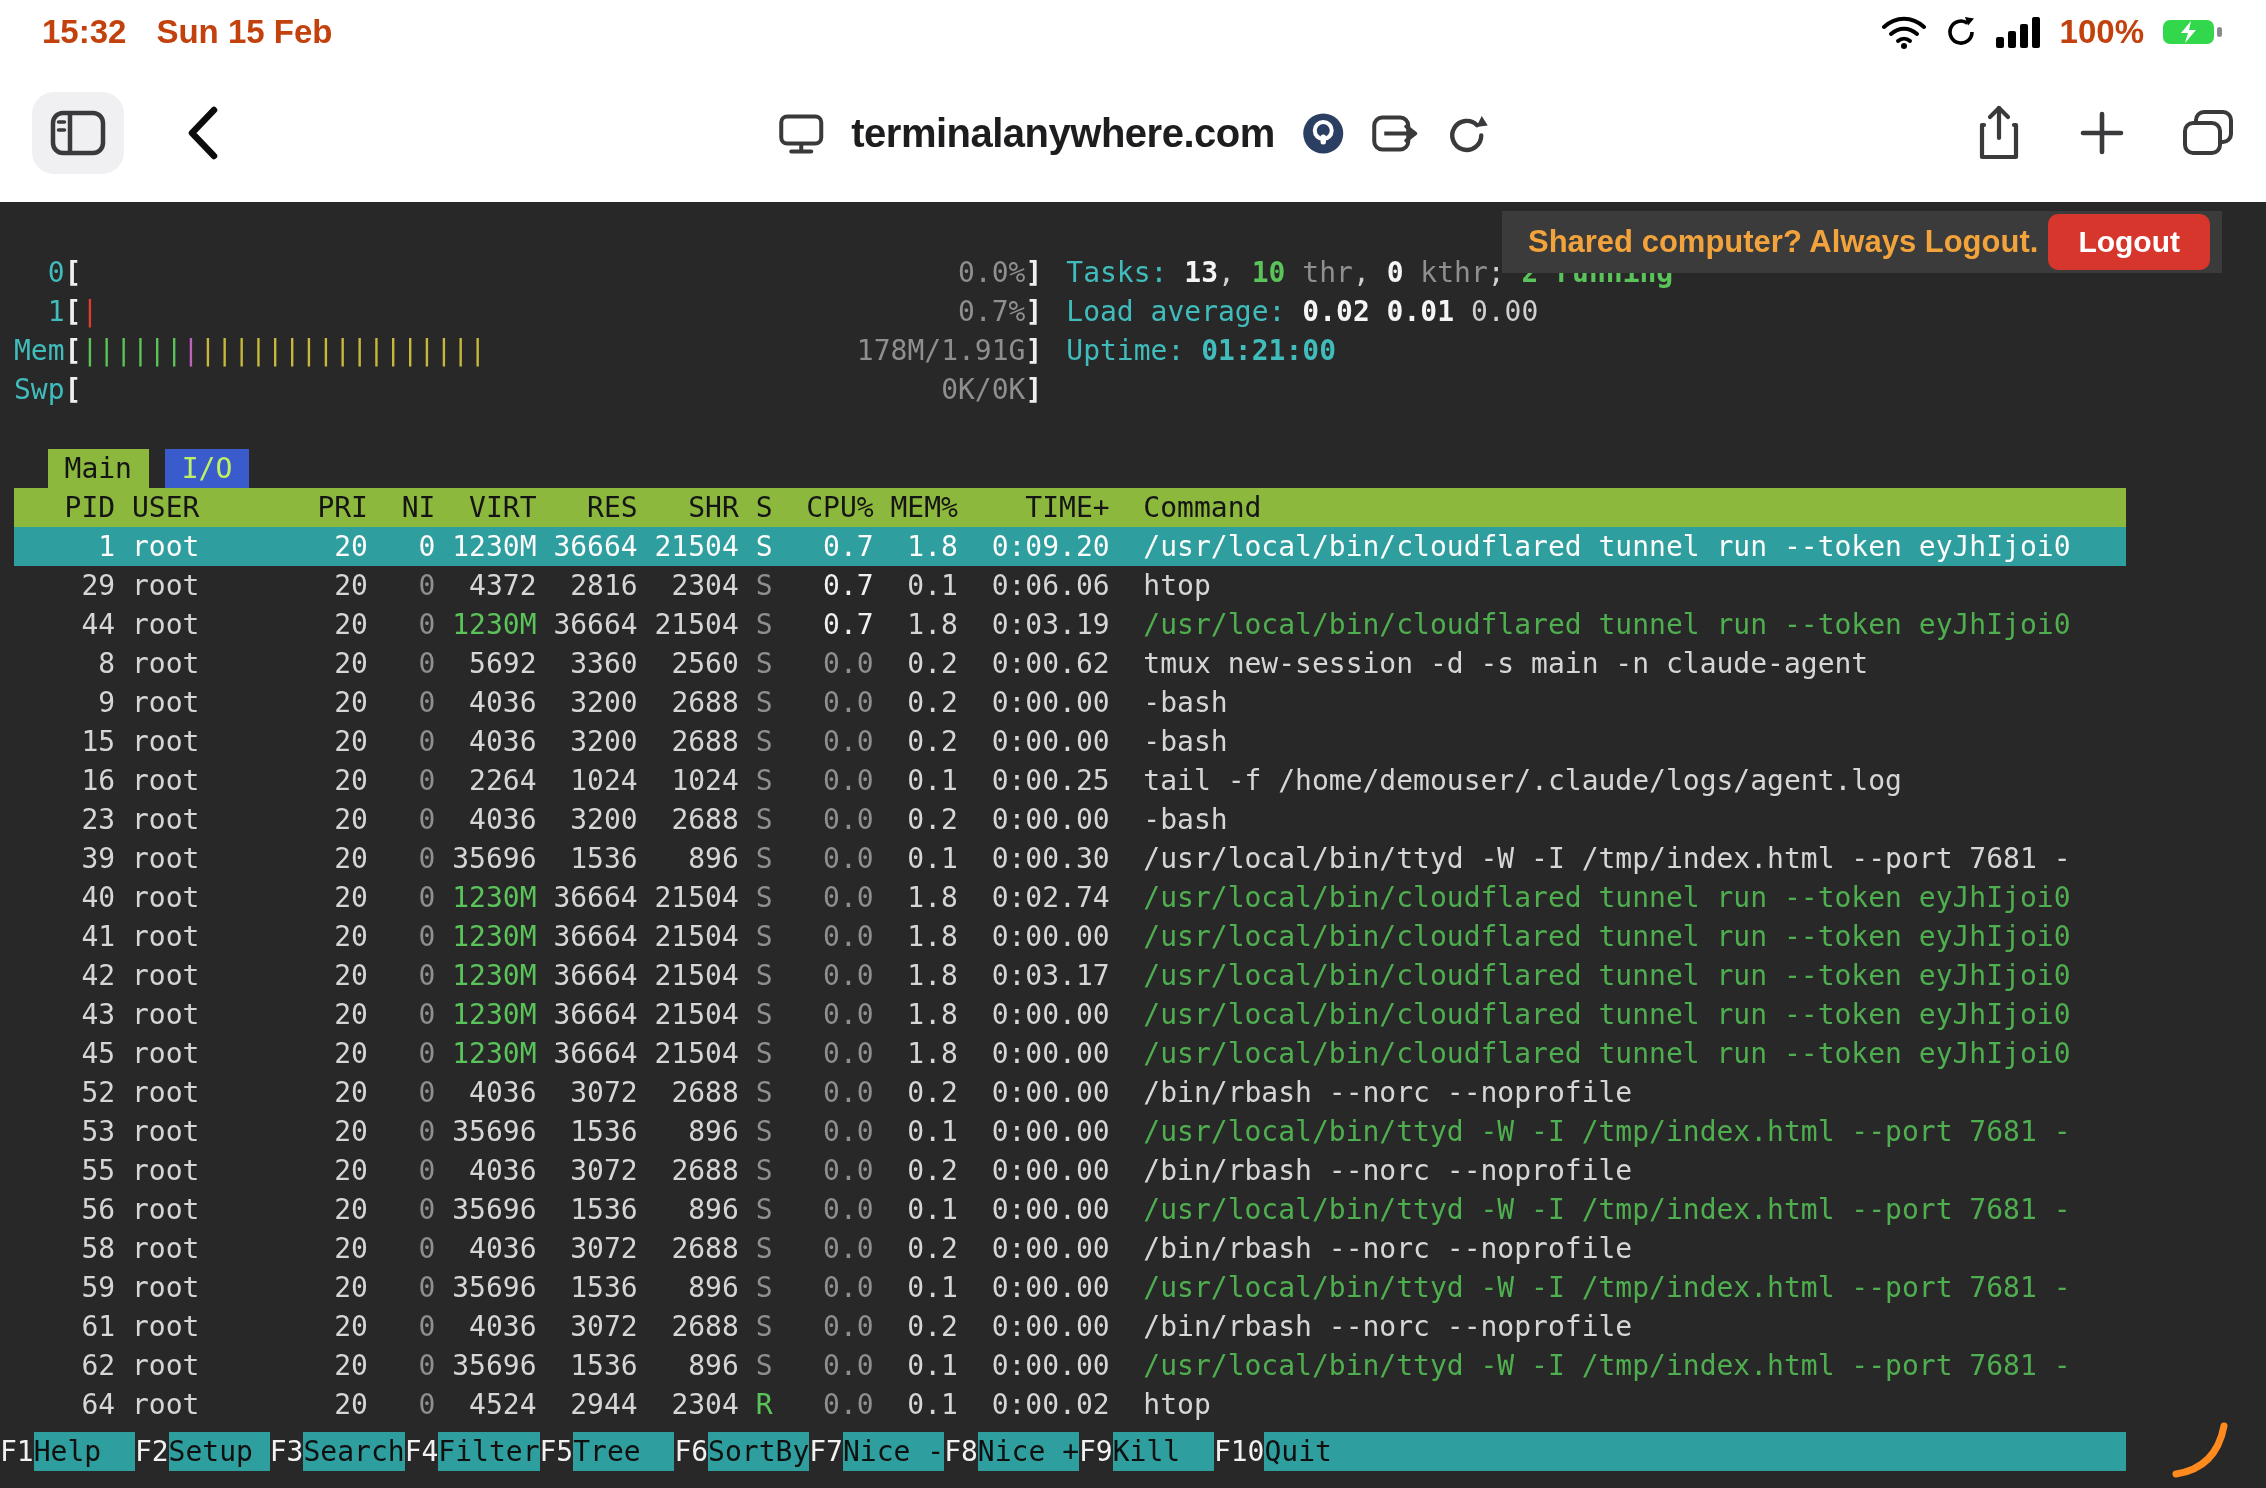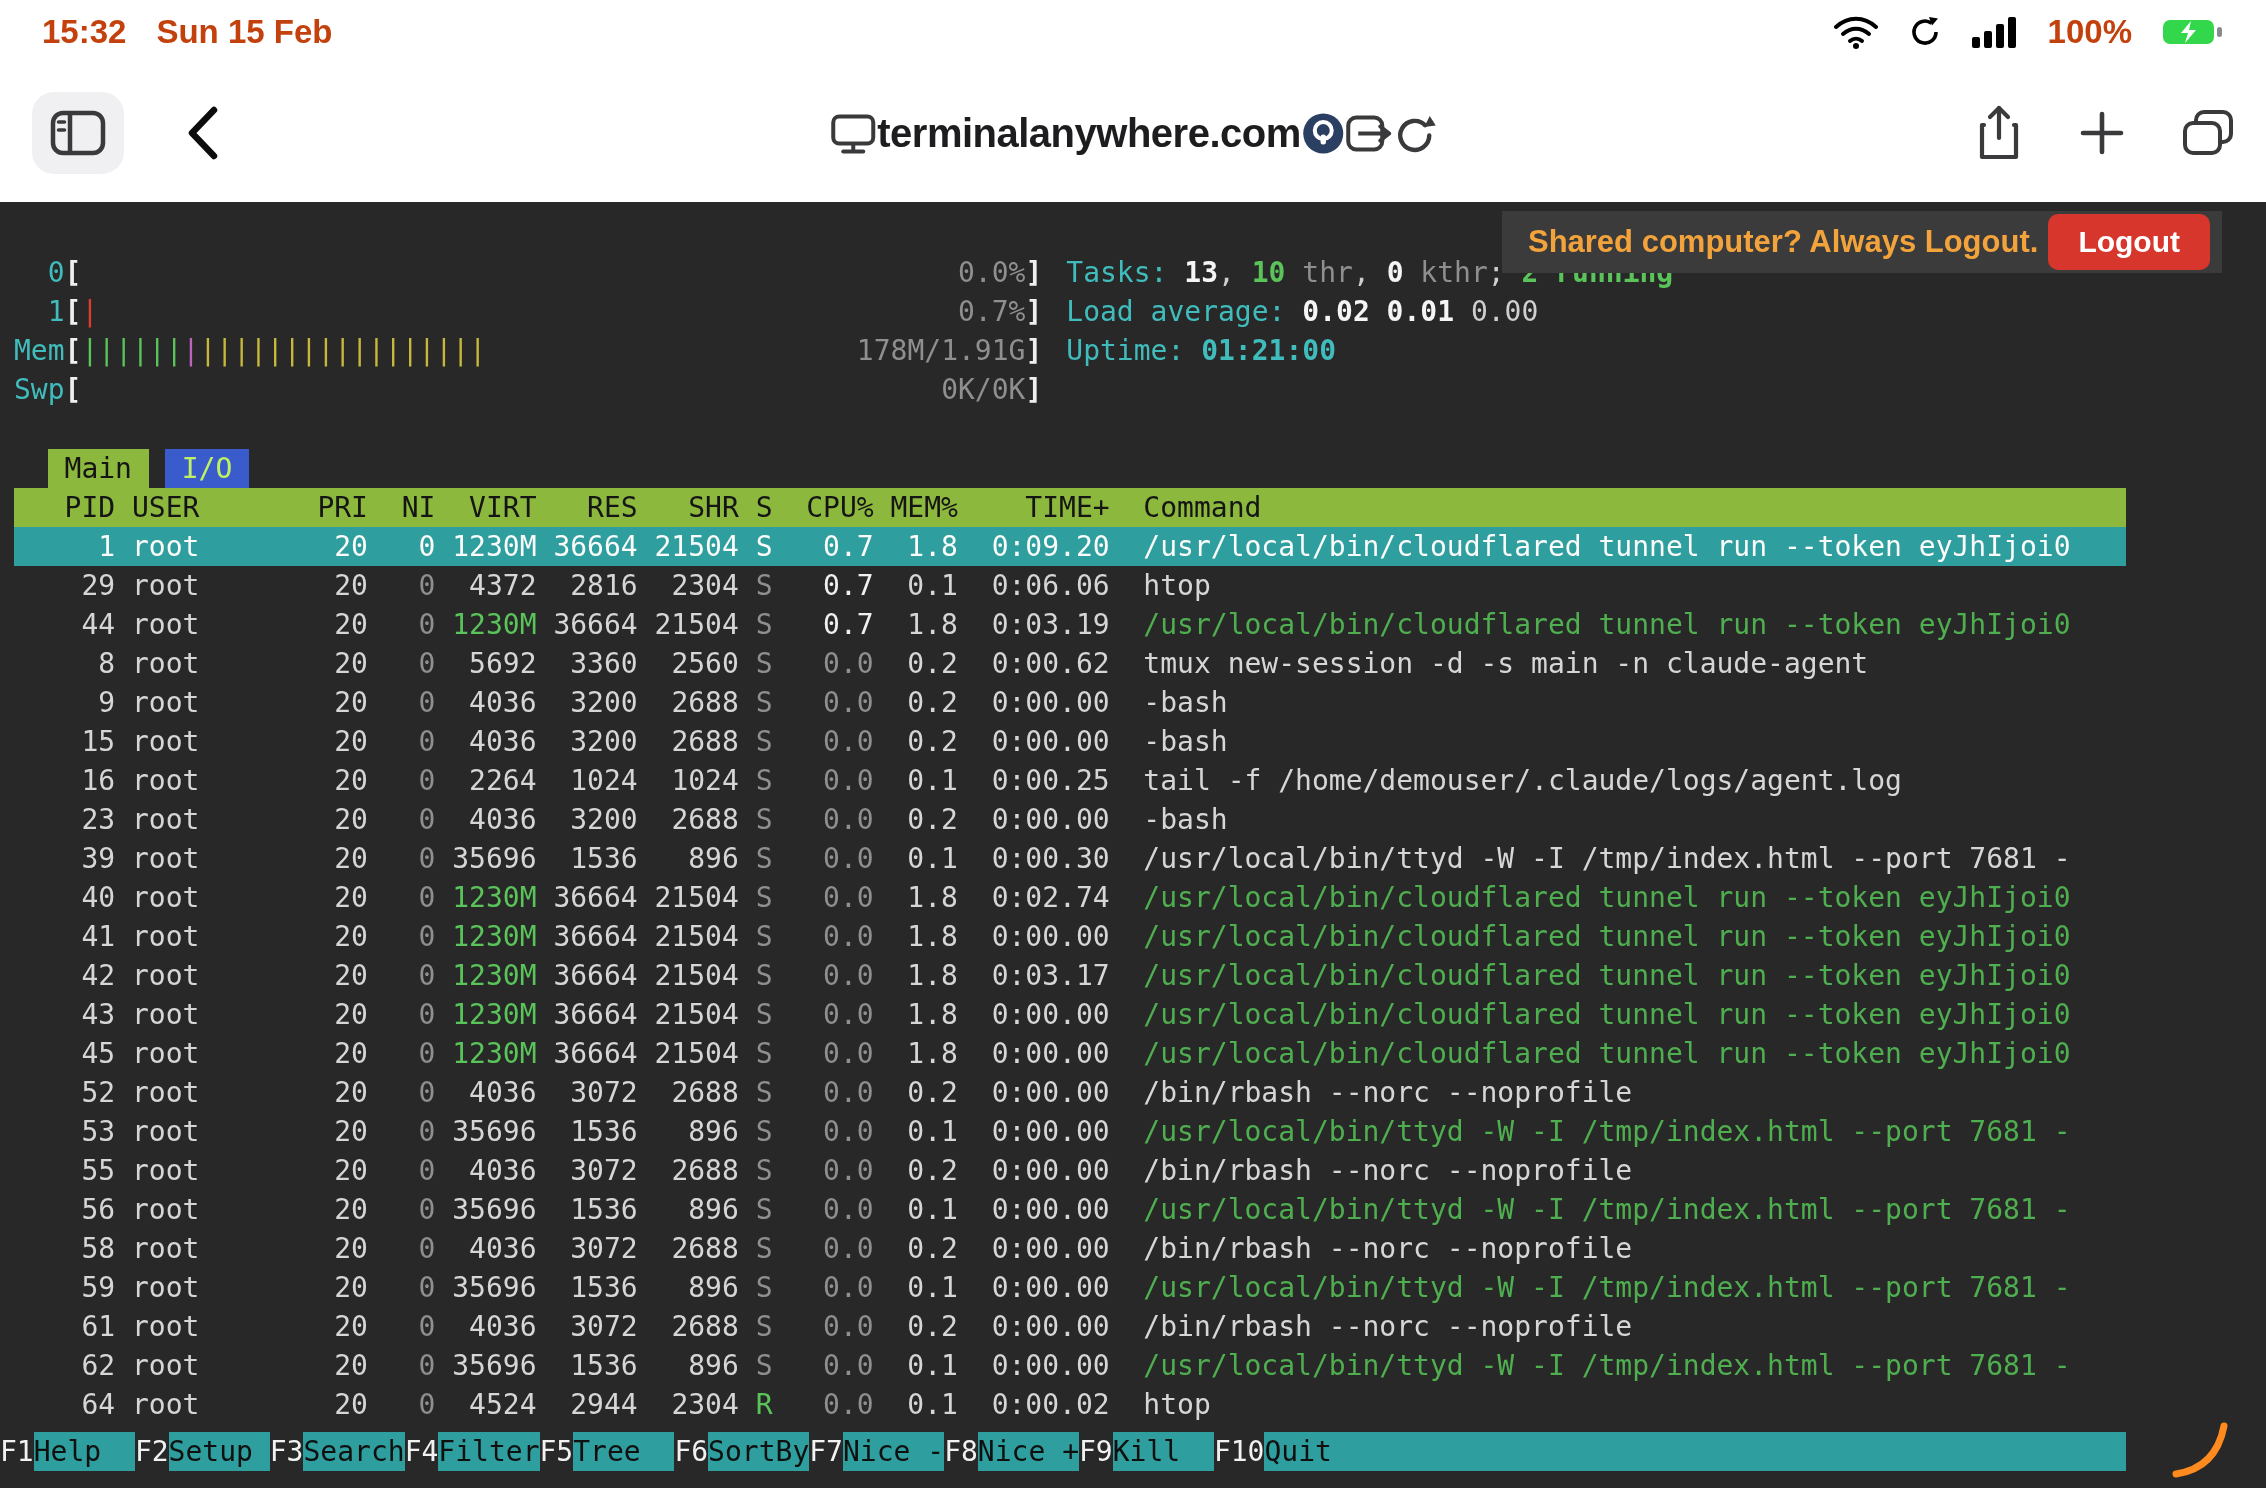--- a/index.html
+++ b/index.html
@@ -3,28 +3,28 @@
 <meta charset="utf-8">
 <style>
 *{margin:0;padding:0;box-sizing:border-box}
 html,body{background:#000}
 body{width:2266px;height:1488px;font-family:"Liberation Sans",sans-serif}
 #screen{position:relative;width:2266px;height:1488px;overflow:hidden;background:var(--term_bg,#282828)}
 
 
 #statusbar{position:absolute;top:0;left:0;right:0;height:64px;background:#fff;display:flex;align-items:center;justify-content:space-between;padding:0 42px;font-size:33px;font-weight:700;color:#c2410c;z-index:3}
 .sb-left{display:flex;gap:30px;align-items:center}
-.sb-right{display:flex;gap:30px;align-items:center}
+.sb-right{display:flex;gap:18px;align-items:center}
 
 
 #toolbar{position:absolute;top:64px;left:0;right:0;height:138px;background:#fff;display:flex;align-items:center;padding:0 32px;z-index:3}
 .tb-left{display:flex;align-items:center;gap:60px}
 .icon-btn{display:flex;align-items:center;justify-content:center;border:none;background:transparent;cursor:pointer}
 .btn-pill{width:92px;height:82px;border-radius:22px;background:#f0f0f3}
-.url-cluster{position:absolute;left:50%;top:50%;transform:translate(-50%,-50%);display:flex;align-items:center;}
+.url-cluster{position:absolute;left:50%;top:50%;transform:translate(-50%,-50%);display:flex;align-items:center;gap:26px}
 .url-text{font-size:40px;font-weight:700;color:#1d1d1f;letter-spacing:-.5px}
 .tb-right{margin-left:auto;display:flex;align-items:center;gap:58px}
 
 
 #banner{position:absolute;top:211px;right:44px;height:62px;background:var(--banner_bg);display:flex;align-items:center;gap:10px;padding:0 12px 0 26px;z-index:10}
 #banner .msg{color:var(--banner_text);font-size:31px;font-weight:700;white-space:nowrap}
 #logout-btn{background:var(--logout_red);color:#fff;border:none;border-radius:10px;font-size:30px;font-weight:700;padding:11px 30px;font-family:inherit;cursor:pointer}
 
 
 #terminal{position:absolute;top:202px;left:0;right:0;bottom:0;background:var(--term_bg);padding:51px 0 0 14px;font-family:"DejaVu Sans Mono",monospace;font-size:28px;line-height:39px;color:var(--term_text);overflow:hidden}

